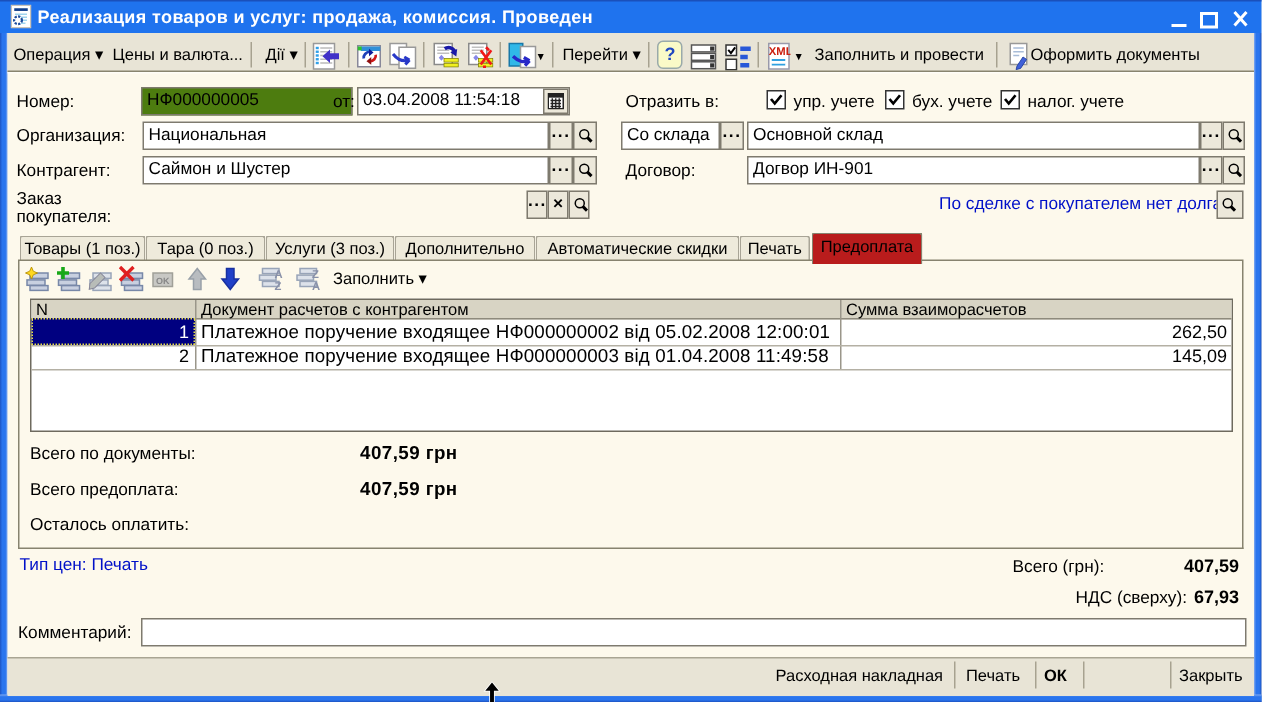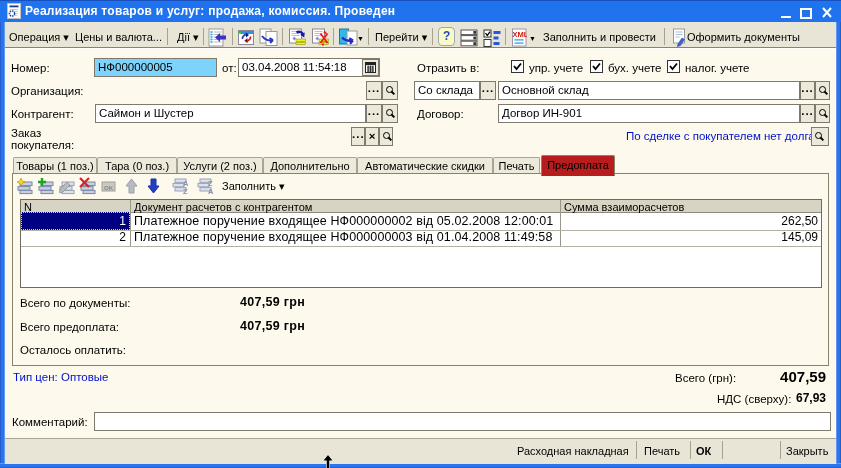--- a/index.html
+++ b/index.html
@@ -153,21 +153,21 @@
   <div class="sep" style="left:664px;top:28px;height:17px;"></div>
 
   <svg style="left:672px;top:28px;" width="15" height="19" viewBox="0 0 15 19">
     <rect x="1.5" y="1" width="11" height="14" fill="#fff" stroke="#999"></rect>
     <path d="M3.5 4 h7 M3.5 6.5 h7 M3.5 9 h4" stroke="#a8bcd8"></path>
     <path d="M6 16 l4 -6 2.4 1.6 -4 6 -3 0.8 z" fill="#4060d8" stroke="#2040a0" stroke-width="0.6"></path>
   </svg>
   <div class="tlbl" style="left:687px;top:31px;">Оформить документы</div>
 
   <div class="lbl" style="left:11px;top:62px;">Номер:</div>
-  <div class="fld" style="left:94px;top:58px;width:123px;height:19px;background:#7dd3fc;">НФ000000005</div>
+  <div class="fld" style="left:94px;top:58px;width:141px;height:19px;background:#4d7c0f;">НФ000000005</div>
   <div class="lbl" style="left:222px;top:62px;">от:</div>
   <div class="fld" style="left:238px;top:58px;width:142px;height:19px;">03.04.2008 11:54:18</div>
   <div class="btn" style="left:362px;top:59px;width:17px;height:17px;"></div>
   <svg style="left:365px;top:62px;" width="11" height="11" viewBox="0 0 11 11">
     <rect x="0.5" y="0.5" width="10" height="10" fill="#fff" stroke="#222"></rect>
     <rect x="0.5" y="0.5" width="10" height="2.6" fill="#222"></rect>
     <path d="M2 5 h7 M2 7 h7 M2 9 h7 M3.2 3.5 v6.5 M5.5 3.5 v6.5 M7.8 3.5 v6.5" stroke="#222" stroke-width="0.9"></path>
   </svg>
   <div class="lbl" style="left:417px;top:62px;">Отразить в:</div>
 
@@ -181,20 +181,21 @@
       <path d="M2 5 L4.5 8 L9 2.5" stroke="#000" stroke-width="1.8" fill="none"></path>
     </svg>
   <div class="lbl" style="left:608px;top:62px;">бух. учете</div>
   <div class="abs" style="left:667px;top:60px;width:13px;height:13px;background:#fff;border:1px solid #333;box-sizing:border-box;"></div>
   <svg style="left:668px;top:61px;" width="11" height="11" viewBox="0 0 11 11">
       <path d="M2 5 L4.5 8 L9 2.5" stroke="#000" stroke-width="1.8" fill="none"></path>
     </svg>
   <div class="lbl" style="left:685px;top:62px;">налог. учете</div>
 
   <div class="lbl" style="left:11px;top:85px;">Организация:</div>
+  <div class="fld" style="left:95px;top:81px;width:271px;height:19px;">Национальная</div>
   <div class="btn dots" style="left:366px;top:81px;width:16px;height:19px;">...</div>
   <div class="btn mag" style="left:382px;top:81px;width:16px;height:19px;"></div>
   <div class="fld" style="left:414px;top:81px;width:66px;height:19px;">Со склада</div>
   <div class="btn dots" style="left:480px;top:81px;width:16px;height:19px;">...</div>
   <div class="fld" style="left:498px;top:81px;width:302px;height:19px;">Основной склад</div>
   <div class="btn dots" style="left:800px;top:81px;width:15px;height:19px;">...</div>
   <div class="btn mag" style="left:815px;top:81px;width:15px;height:19px;"></div>
 
   <div class="lbl" style="left:11px;top:108px;">Контрагент:</div>
   <div class="fld" style="left:95px;top:104px;width:271px;height:19px;">Саймон и Шустер</div>
@@ -208,21 +209,21 @@
   <div class="lbl" style="left:11px;top:127px;">Заказ</div>
   <div class="lbl" style="left:11px;top:139px;">покупателя:</div>
   <div class="btn dots" style="left:351px;top:127px;width:14px;height:19px;">...</div>
   <div class="btn" style="left:365px;top:127px;width:14px;height:19px;line-height:16px;font-weight:bold;">×</div>
   <div class="btn mag" style="left:379px;top:127px;width:14px;height:19px;"></div>
   <div class="lbl blue" style="left:626px;top:130px;">По сделке с покупателем нет долга</div>
   <div class="btn mag" style="left:811px;top:127px;width:18px;height:19px;"></div>
 
   <div class="tab" style="left:13px;width:84px;">Товары (1 поз.)</div>
   <div class="tab" style="left:97px;width:80px;">Тара (0 поз.)</div>
-  <div class="tab" style="left:177px;width:86px;">Услуги (2 поз.)</div>
+  <div class="tab" style="left:177px;width:86px;">Услуги (3 поз.)</div>
   <div class="tab" style="left:263px;width:94px;">Дополнительно</div>
   <div class="tab" style="left:357px;width:136px;">Автоматические скидки</div>
   <div class="tab" style="left:493px;width:47px;">Печать</div>
   <div class="tab active" style="left:541px;width:74px;">Предоплата</div>
 
   <div class="abs" style="left:12px;top:174px;width:817px;height:192px;border:1px solid #87836f;border-top:none;box-sizing:border-box;"></div>
   <div class="abs" style="left:12px;top:173px;width:530px;height:1px;background:#87836f;"></div>
   <div class="abs" style="left:614px;top:173px;width:215px;height:1px;background:#87836f;"></div>
 
   <svg style="left:16px;top:177px;" width="18" height="18" viewBox="0 0 18 18">
@@ -305,23 +306,23 @@
   <div class="lbl" style="left:21px;top:231px;width:105px;text-align:right;font-size:12px;">2</div>
   <div class="lbl" style="left:134px;top:231px;font-size:12.5px;letter-spacing:0.1px;">Платежное поручение входящее НФ000000003 від 01.04.2008 11:49:58</div>
   <div class="lbl" style="left:700px;top:231px;width:118px;text-align:right;font-size:12px;">145,09</div>
 
   <div class="lbl" style="left:20px;top:297px;">Всего по документы:</div>
   <div class="lbl" style="left:240px;top:296px;font-weight:bold;font-size:12.5px;letter-spacing:0.3px;">407,59 грн</div>
   <div class="lbl" style="left:20px;top:321px;">Всего предоплата:</div>
   <div class="lbl" style="left:240px;top:320px;font-weight:bold;font-size:12.5px;letter-spacing:0.3px;">407,59 грн</div>
   <div class="lbl" style="left:20px;top:344px;">Осталось оплатить:</div>
 
-  <div class="lbl blue" style="left:13px;top:371px;">Тип цен: Оптовые</div>
+  <div class="lbl blue" style="left:13px;top:371px;">Тип цен: Печать</div>
   <div class="lbl" style="left:675px;top:372px;">Всего (грн):</div>
-  <div class="lbl" style="left:726px;top:371px;width:100px;text-align:right;font-weight:bold;font-size:15px;">407,59</div>
+  <div class="lbl" style="left:726px;top:371px;width:100px;text-align:right;font-weight:bold;font-size:12px;">407,59</div>
   <div class="lbl" style="left:675px;top:393px;margin-left:42px;">НДС (сверху):</div>
   <div class="lbl" style="left:726px;top:392px;width:100px;text-align:right;font-weight:bold;font-size:12px;">67,93</div>
 
   <div class="lbl" style="left:12px;top:416px;">Комментарий:</div>
   <div class="fld" style="left:94px;top:412px;width:737px;height:19px;"></div>
 
   <div class="abs" style="left:5px;top:438px;width:831px;height:25px;background:#e8e4d6;border-top:1px solid #a9a593;"></div>
   <div class="lbl" style="left:517px;top:445px;font-size:11px;">Расходная накладная</div>
   <div class="sep" style="left:636px;top:441px;height:18px;"></div>
   <div class="lbl" style="left:644px;top:445px;font-size:11px;">Печать</div>

